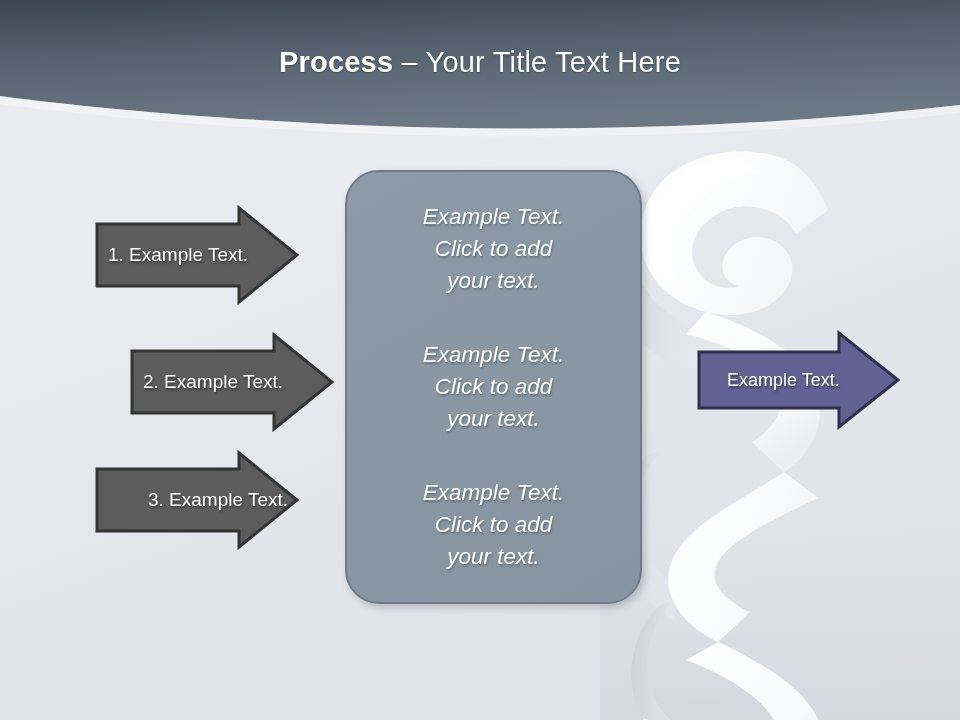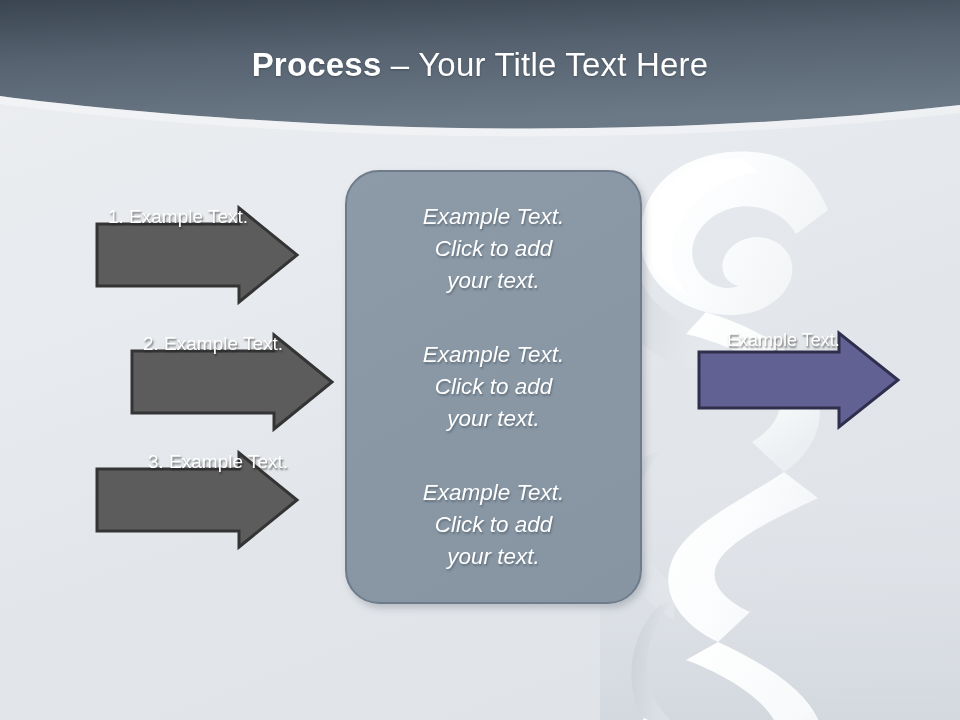--- a/index.html
+++ b/index.html
@@ -33,21 +33,21 @@
     height: 140px;
     overflow: hidden;
   }
   #title-text {
     position: absolute;
     top: 46px;
     left: 0;
     width: 960px;
     text-align: center;
     color: #ffffff;
-    font-size: 33px;
+    font-size: 29px;
     letter-spacing: 0.2px;
     white-space: pre;
     z-index: 4;
     text-shadow: 0 1px 2px rgba(20,28,38,0.35);
   }
   #title-text .bold { font-weight: bold; }
 
   
   #center-panel {
     position: absolute;
@@ -75,21 +75,21 @@
     white-space: pre-line;
     text-shadow: 1px 1.5px 2px rgba(70,82,95,0.55);
   }
   .panel-block.b1 { margin-bottom: 42px; }
   .panel-block.b2 { margin-bottom: 42px; }
 
   
   .arrow {
     position: absolute;
     display: flex;
-    align-items: flex-start;
+    align-items: center;
   }
   .arrow svg { position: absolute; left: 0; top: 0; overflow: visible; }
   .arrow-label {
     position: relative;
     z-index: 2;
     color: #ffffff;
     font-size: 19px;
     white-space: nowrap;
     text-shadow: 1px 1.5px 2px rgba(40,40,40,0.65);
   }

